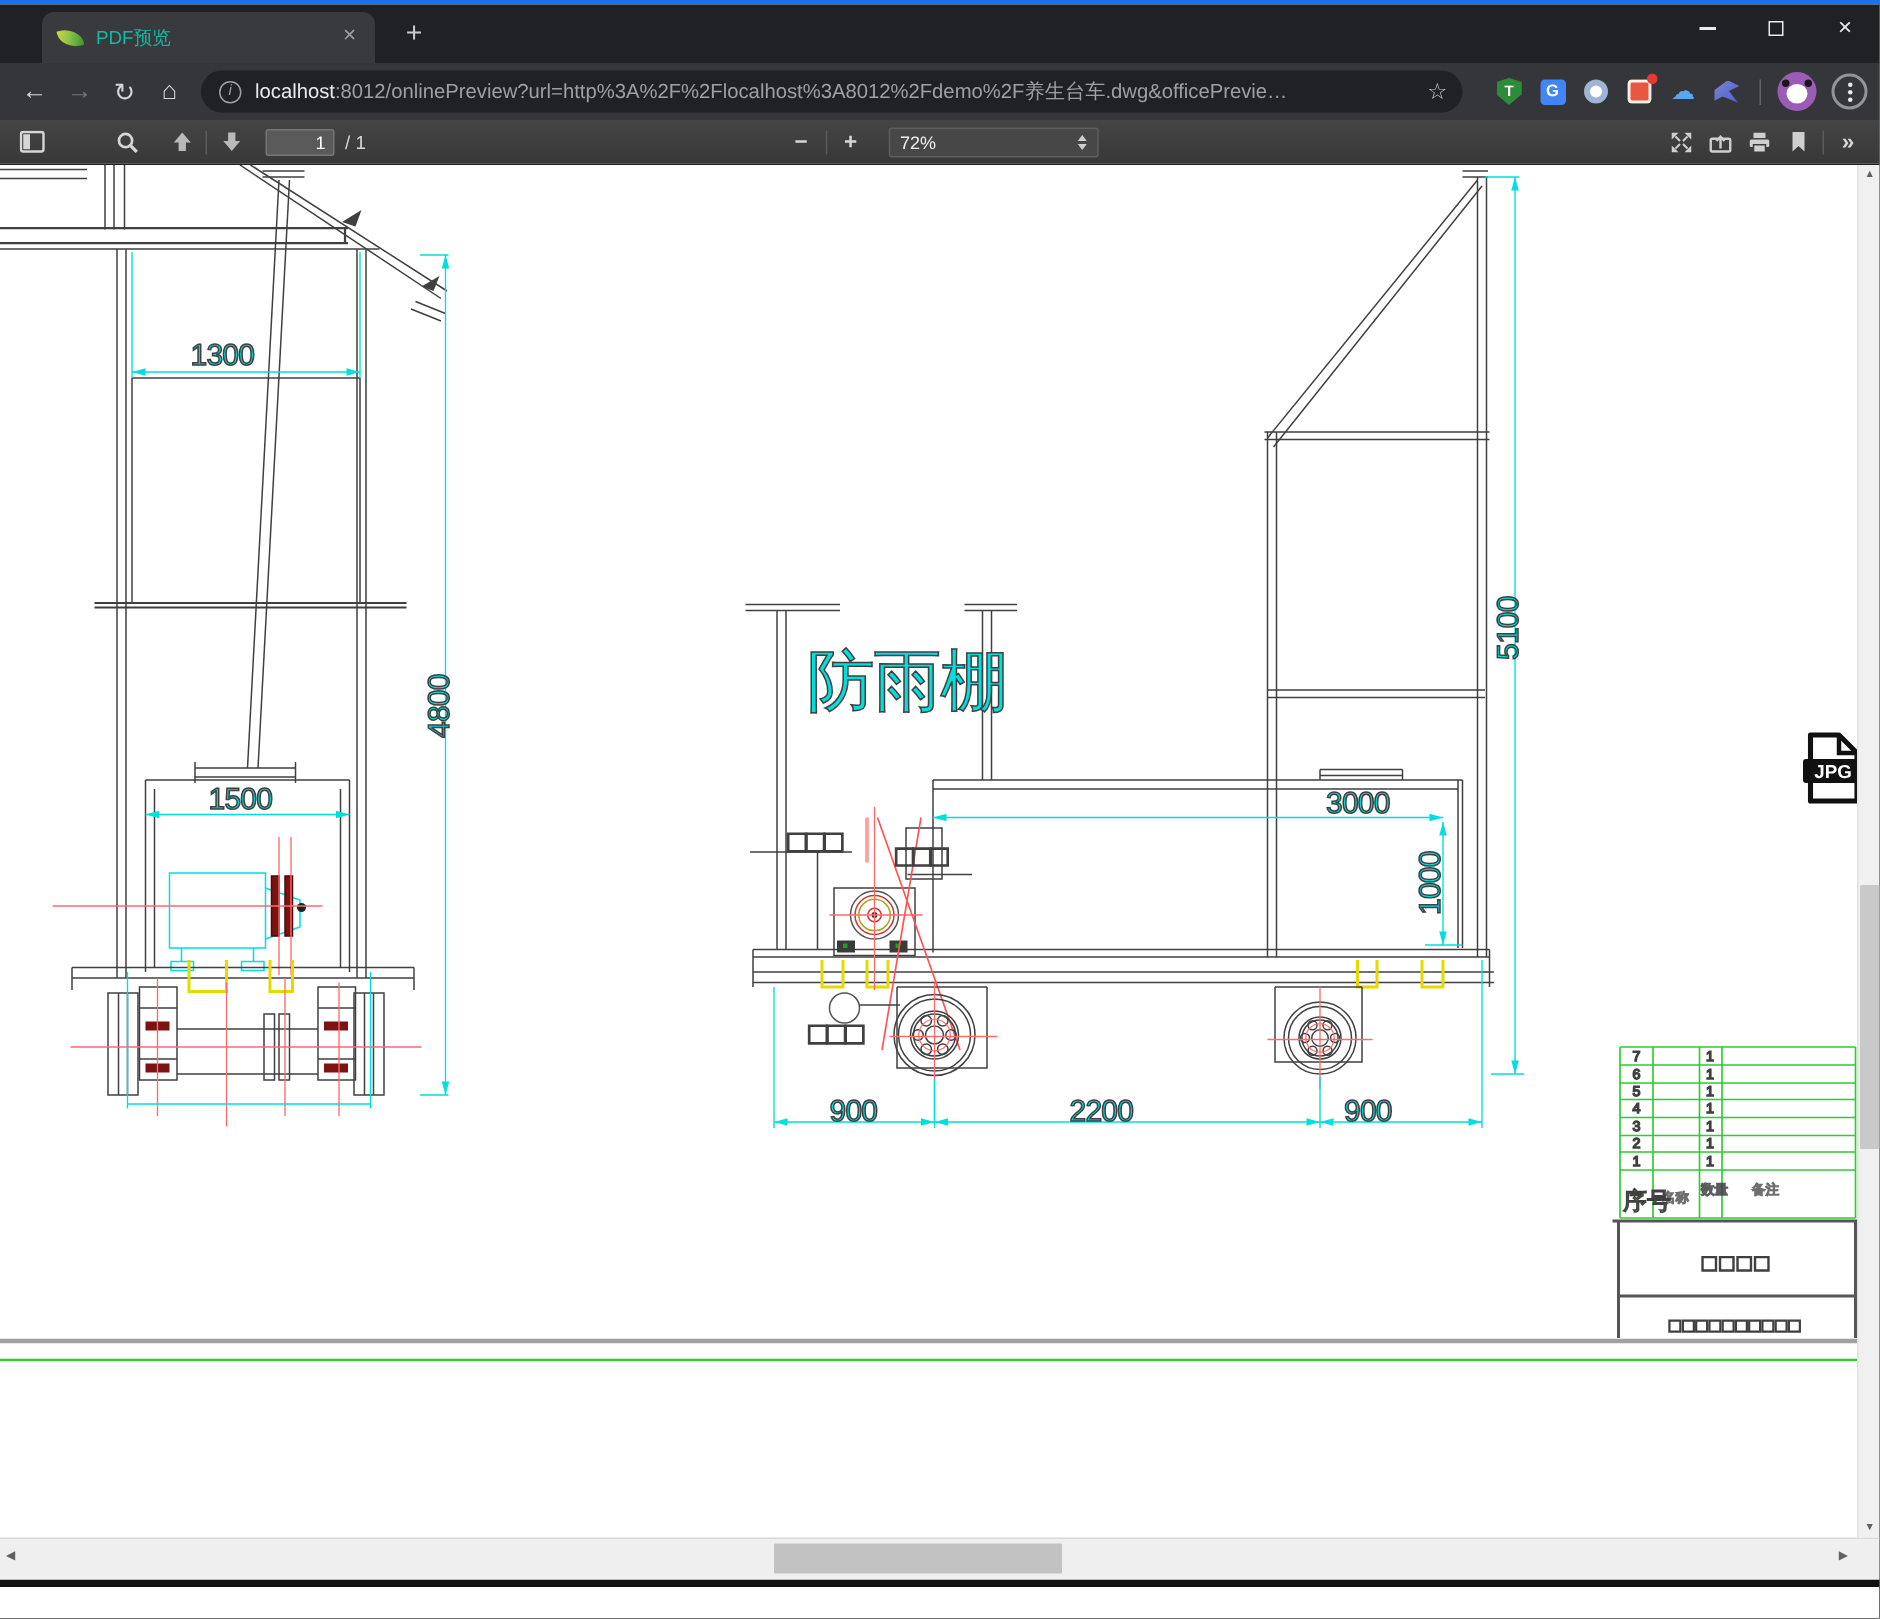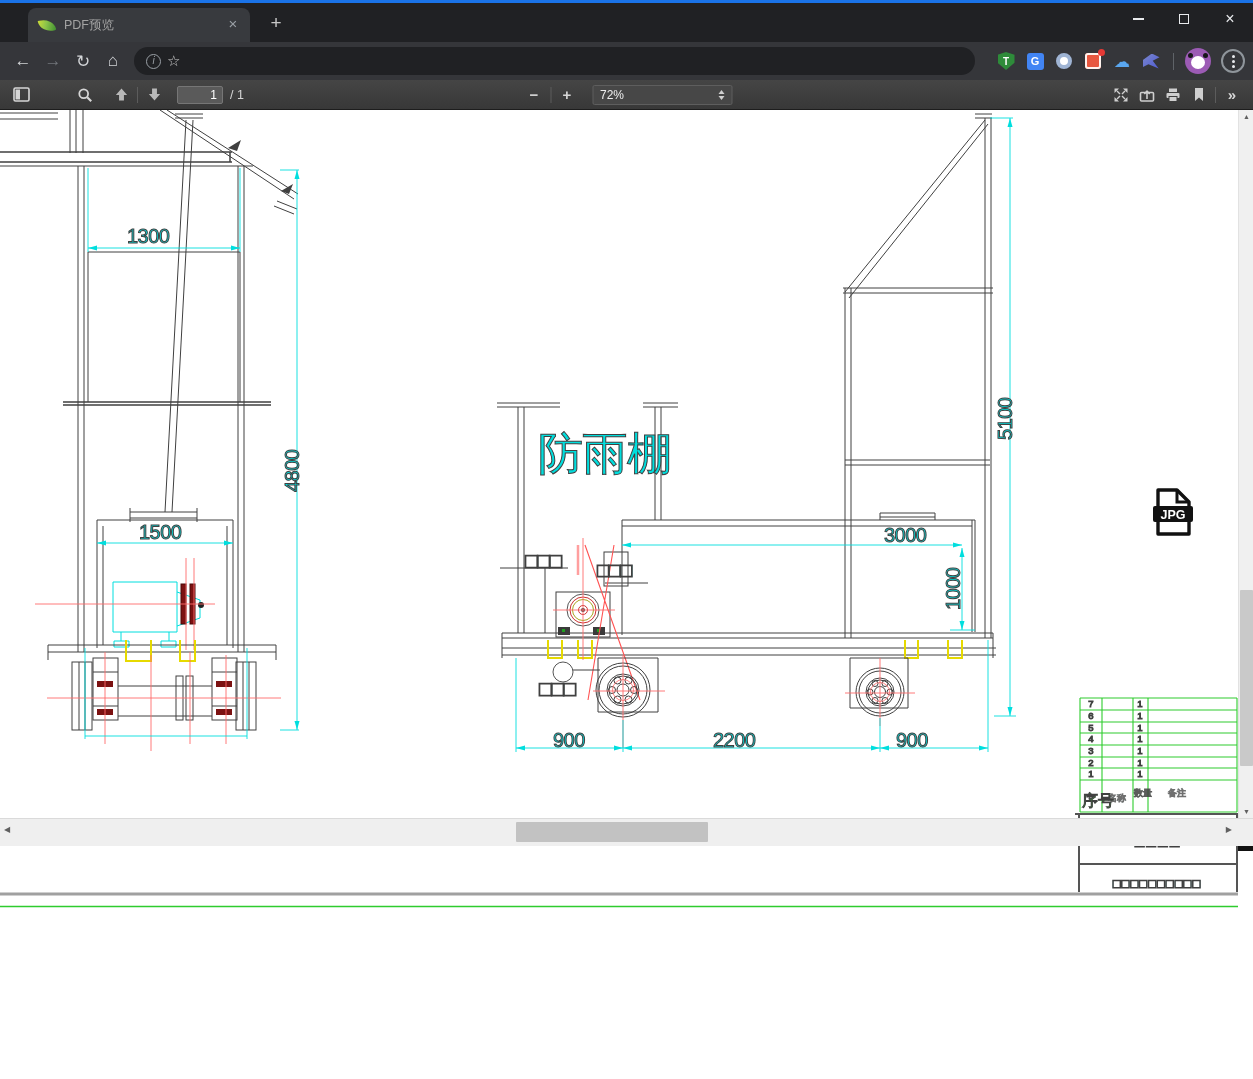--- a/index.html
+++ b/index.html
@@ -7,21 +7,21 @@
               font-family:"Liberation Sans", sans-serif; }
   .window { position:relative; width:1253px; height:1079px; background:#fff; }
 
   
   .accent-strip { height:3px; background:#1a73e8; }
   .tabbar { height:39px; background:#202124; display:flex; align-items:flex-end; position:relative; }
   .tab { margin-left:28px; width:222px; height:34px; background:#383a3e; border-radius:8px 8px 0 0;
          display:flex; align-items:center; padding:0 8px 0 11px; }
   .leaf { width:16px; height:13px; background:linear-gradient(115deg,#cddc39 0%,#8bc34a 45%,#3f8f2f 100%);
           border-radius:2% 95% 10% 95%; transform:rotate(-14deg); flex:none; }
-  .tab-title { color:#a3a3a3; font-size:12.5px; margin-left:9px; flex:1; white-space:nowrap; overflow:hidden; }
+  .tab-title { color:#14b8a6; font-size:12.5px; margin-left:9px; flex:1; white-space:nowrap; overflow:hidden; }
   .tab-close { color:#9aa0a6; font-size:15px; width:18px; height:18px; line-height:16px; text-align:center; border-radius:50%; }
   .newtab { color:#c7c7c7; font-size:19px; margin:0 0 8px 14px; width:24px; text-align:center; }
   .wincontrols { position:absolute; right:0; top:0; height:32px; display:flex; align-items:center; }
   .winbtn { width:46px; height:30px; display:flex; align-items:center; justify-content:center; color:#e8eaed; }
   .win-min-glyph { width:11px; height:1.5px; background:#e8eaed; }
   .win-max-glyph { width:10px; height:10px; border:1.2px solid #e8eaed; }
   .win-close-glyph { font-size:16px; line-height:10px; }
 
   .navbar { height:38px; background:#35363a; display:flex; align-items:center; padding:0 8px; }
   .navicon { color:#d2d4d7; font-size:17px; width:30px; text-align:center; flex:none; }
@@ -71,33 +71,33 @@
                 margin-left:12px; display:flex; align-items:center; padding:0 7px; font-size:12px; color:#eee; }
   .zoomselect .zval { flex:1; }
   .spin { display:flex; flex-direction:column; gap:2px; }
   .spin i { width:0; height:0; border-left:3.5px solid transparent; border-right:3.5px solid transparent; }
   .spin .su { border-bottom:4px solid #cfcfcf; }
   .spin .sd { border-top:4px solid #cfcfcf; }
   .chev { font-size:15px; font-weight:bold; color:#d6d6d6; }
   .picon { display:block; }
 
   
-  .main { display:flex; height:708px; }
+  .main { display:flex; height:915px; }
   .canvas { position:relative; width:1238px; height:936px; background:#fff; overflow:hidden; }
   .vscroll { width:15px; background:#f0f0f0; position:relative; border-left:1px solid #e2e2e2; }
   .varrow { position:absolute; left:0; width:15px; text-align:center; color:#606060; font-size:7px; }
   .vthumb { position:absolute; left:1px; width:13px; top:480px; height:176px; background:#c9c9c9; border-radius:1px; }
   .bottombar { height:28px; display:flex; }
   .hscroll { flex:1; background:#efefef; border-top:1px solid #dadada; position:relative; }
   .harrow { position:absolute; top:6px; color:#606060; font-size:8px; }
   .hthumb { position:absolute; left:516px; width:192px; top:3px; height:20px; background:#c2c2c2; border-radius:1px; }
   .corner { width:15px; background:#efefef; border-top:1px solid #dadada; }
   .baseline-strip { height:5px; background:#111; }
 
-  .jpgbtn { position:absolute; left:1150px; top:376px; width:46px; height:52px; }
+  .jpgbtn { position:absolute; left:1199px; top:376px; width:46px; height:52px; }
 
   svg text { font-family:"Liberation Sans","DejaVu Sans",sans-serif; }
   .cadtext { fill:#00dede; letter-spacing:-0.5px; }
   .grtext  { fill:#2ecc2e; }
 </style>
 </head>
 <body>
 
 <div class="window">
 
@@ -123,20 +123,21 @@
     </div>
   </div>
 
   <div class="navbar">
     <span class="navicon">←</span>
     <span class="navicon dim">→</span>
     <span class="navicon">↻</span>
     <span class="navicon">⌂</span>
     <div class="omnibox">
       <span class="infoicon">i</span>
+      <span class="url"><span class="host">localhost</span><span>:8012/onlinePreview?url=http%3A%2F%2Flocalhost%3A8012%2Fdemo%2F养生台车.dwg&amp;officePrevie…</span></span>
       <span class="staricon">☆</span>
     </div>
     <span class="ext">
         <span class="ext-shield">T</span>
       </span>
     <span class="ext">
         <span class="ext-translate">G</span>
       </span>
     <span class="ext">
         <span class="ext-ring"></span>

